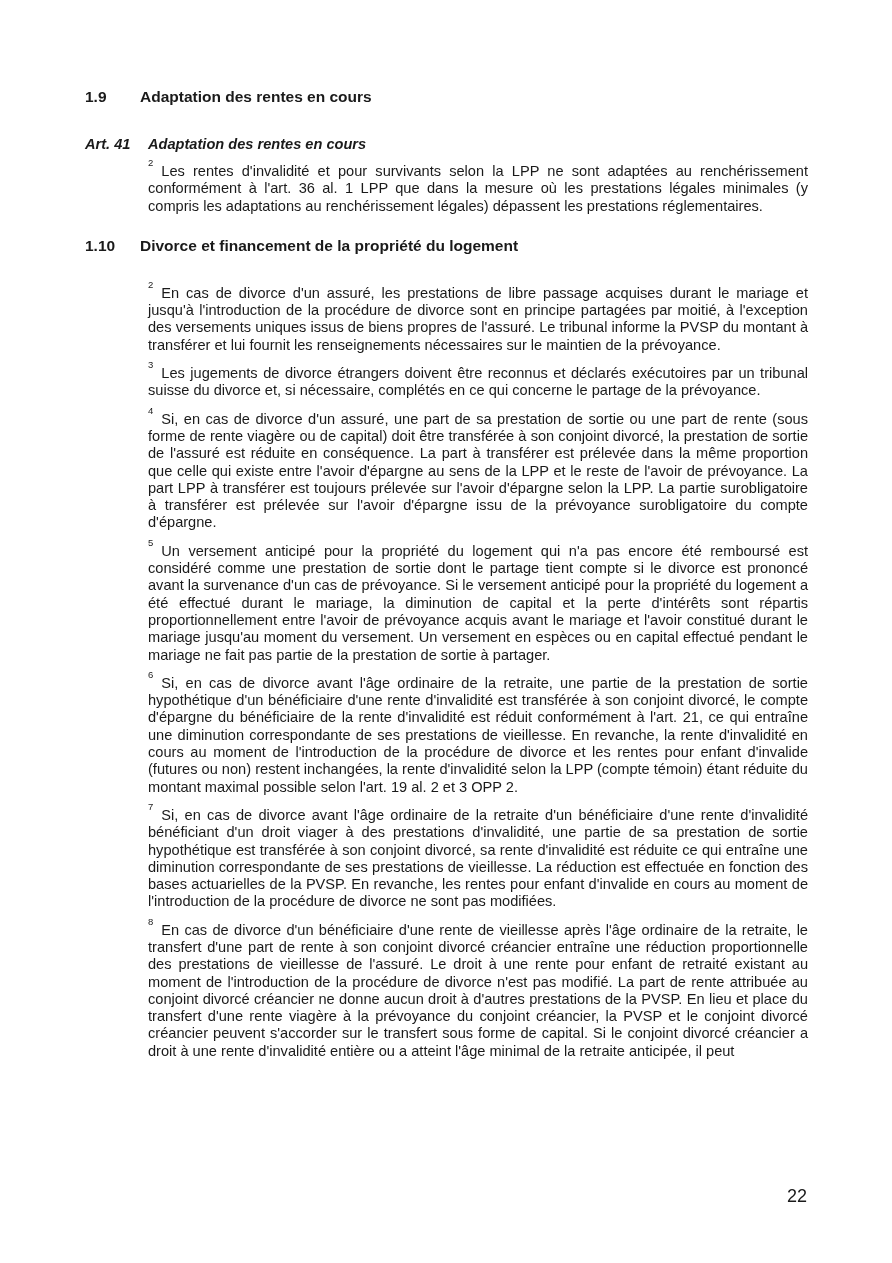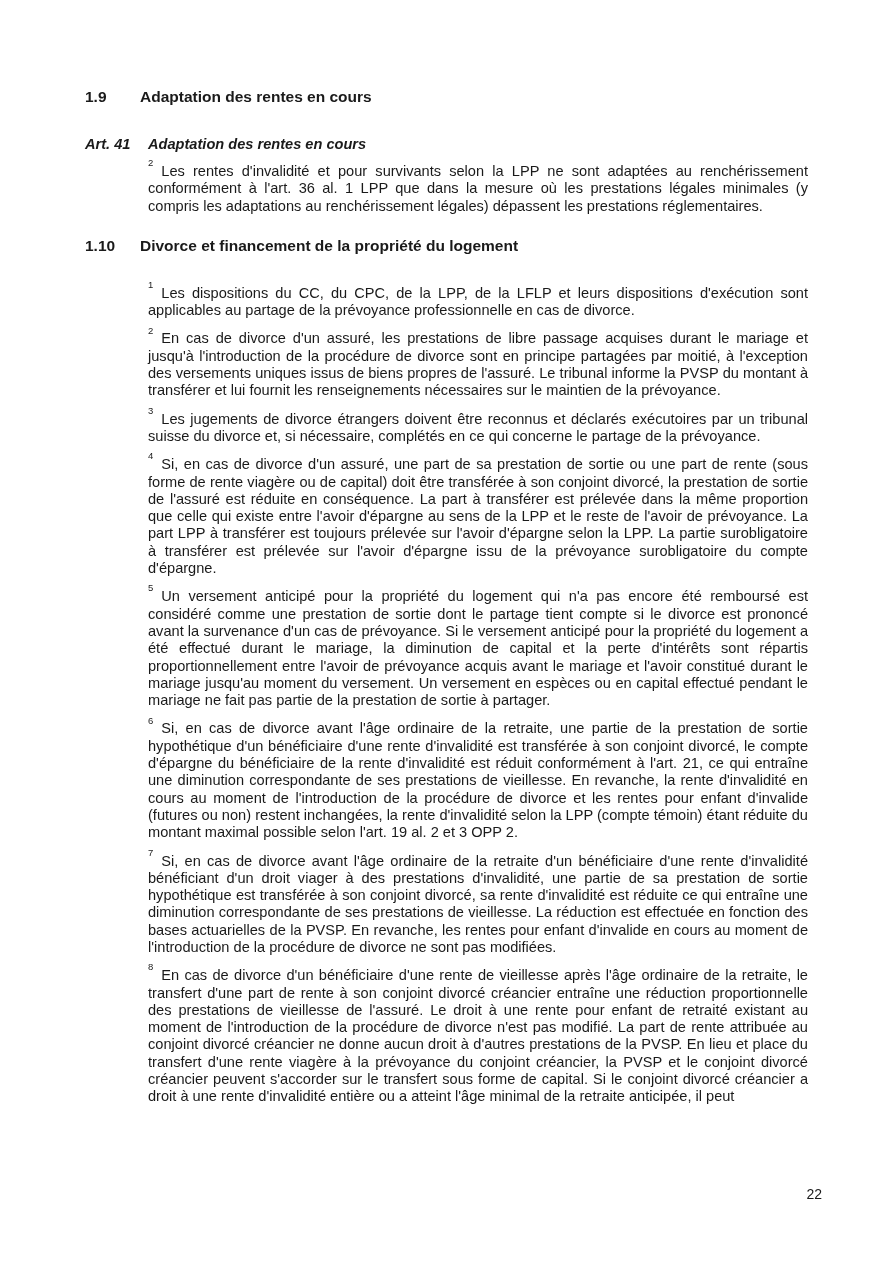--- a/index.html
+++ b/index.html
@@ -51,22 +51,22 @@
   .para sup {
     font-size: 9.5px;
     line-height: 0;
     position: relative;
     top: -4px;
     margin-right: 8px;
   }
   .page-number {
     position: absolute;
     top: 1186px;
-    right: 70px;
-    font-size: 14px;
+    right: 85px;
+    font-size: 18px;
   }
 </style>
 </head>
 <body>
 
 <div class="page">
 
   <div class="section">
     <div class="section-heading">
       <span class="sec-num">1.9</span>
@@ -80,21 +80,20 @@
       <p class="para"><sup>2</sup><span>Les rentes d'invalidité et pour survivants selon la LPP ne sont adaptées au renchérissement conformément à l'art. 36 al. 1 LPP que dans la mesure où les prestations légales minimales (y compris les adaptations au renchérissement légales) dépassent les prestations réglementaires.</span></p>
     </div>
   </div>
 
   <div class="section">
     <div class="section-heading">
       <span class="sec-num">1.10</span>
       <span class="sec-title">Divorce et financement de la propriété du logement</span>
     </div>
     <div class="article">
-      <p class="para"><sup>1</sup><span>Les dispositions du CC, du CPC, de la LPP, de la LFLP et leurs dispositions d'exécution sont applicables au partage de la prévoyance professionnelle en cas de divorce.</span></p>
       <p class="para"><sup>2</sup><span>En cas de divorce d'un assuré, les prestations de libre passage acquises durant le mariage et jusqu'à l'introduction de la procédure de divorce sont en principe partagées par moitié, à l'exception des versements uniques issus de biens propres de l'assuré. Le tribunal informe la PVSP du montant à transférer et lui fournit les renseignements nécessaires sur le maintien de la prévoyance.</span></p>
       <p class="para"><sup>3</sup><span>Les jugements de divorce étrangers doivent être reconnus et déclarés exécutoires par un tribunal suisse du divorce et, si nécessaire, complétés en ce qui concerne le partage de la prévoyance.</span></p>
       <p class="para"><sup>4</sup><span>Si, en cas de divorce d'un assuré, une part de sa prestation de sortie ou une part de rente (sous forme de rente viagère ou de capital) doit être transférée à son conjoint divorcé, la prestation de sortie de l'assuré est réduite en conséquence. La part à transférer est prélevée dans la même proportion que celle qui existe entre l'avoir d'épargne au sens de la LPP et le reste de l'avoir de prévoyance. La part LPP à transférer est toujours prélevée sur l'avoir d'épargne selon la LPP. La partie surobligatoire à transférer est prélevée sur l'avoir d'épargne issu de la prévoyance surobligatoire du compte d'épargne.</span></p>
       <p class="para"><sup>5</sup><span>Un versement anticipé pour la propriété du logement qui n'a pas encore été remboursé est considéré comme une prestation de sortie dont le partage tient compte si le divorce est prononcé avant la survenance d'un cas de prévoyance. Si le versement anticipé pour la propriété du logement a été effectué durant le mariage, la diminution de capital et la perte d'intérêts sont répartis proportionnellement entre l'avoir de prévoyance acquis avant le mariage et l'avoir constitué durant le mariage jusqu'au moment du versement. Un versement en espèces ou en capital effectué pendant le mariage ne fait pas partie de la prestation de sortie à partager.</span></p>
       <p class="para"><sup>6</sup><span>Si, en cas de divorce avant l'âge ordinaire de la retraite, une partie de la prestation de sortie hypothétique d'un bénéficiaire d'une rente d'invalidité est transférée à son conjoint divorcé, le compte d'épargne du bénéficiaire de la rente d'invalidité est réduit conformément à l'art. 21, ce qui entraîne une diminution correspondante de ses prestations de vieillesse. En revanche, la rente d'invalidité en cours au moment de l'introduction de la procédure de divorce et les rentes pour enfant d'invalide (futures ou non) restent inchangées, la rente d'invalidité selon la LPP (compte témoin) étant réduite du montant maximal possible selon l'art. 19 al. 2 et 3 OPP 2.</span></p>
       <p class="para"><sup>7</sup><span>Si, en cas de divorce avant l'âge ordinaire de la retraite d'un bénéficiaire d'une rente d'invalidité bénéficiant d'un droit viager à des prestations d'invalidité, une partie de sa prestation de sortie hypothétique est transférée à son conjoint divorcé, sa rente d'invalidité est réduite ce qui entraîne une diminution correspondante de ses prestations de vieillesse. La réduction est effectuée en fonction des bases actuarielles de la PVSP. En revanche, les rentes pour enfant d'invalide en cours au moment de l'introduction de la procédure de divorce ne sont pas modifiées.</span></p>
       <p class="para"><sup>8</sup><span>En cas de divorce d'un bénéficiaire d'une rente de vieillesse après l'âge ordinaire de la retraite, le transfert d'une part de rente à son conjoint divorcé créancier entraîne une réduction proportionnelle des prestations de vieillesse de l'assuré. Le droit à une rente pour enfant de retraité existant au moment de l'introduction de la procédure de divorce n'est pas modifié. La part de rente attribuée au conjoint divorcé créancier ne donne aucun droit à d'autres prestations de la PVSP. En lieu et place du transfert d'une rente viagère à la prévoyance du conjoint créancier, la PVSP et le conjoint divorcé créancier peuvent s'accorder sur le transfert sous forme de capital. Si le conjoint divorcé créancier a droit à une rente d'invalidité entière ou a atteint l'âge minimal de la retraite anticipée, il peut</span></p>
     </div>
   </div>
 

